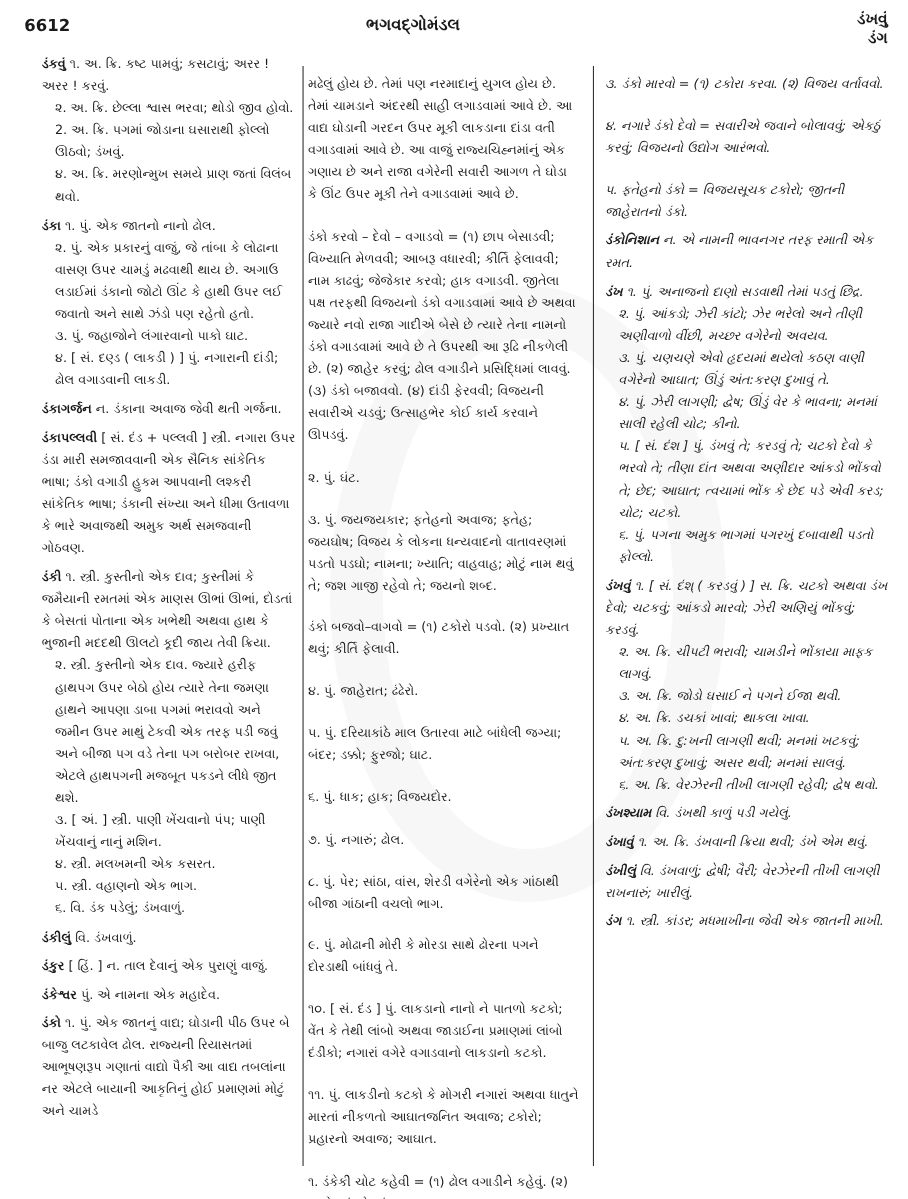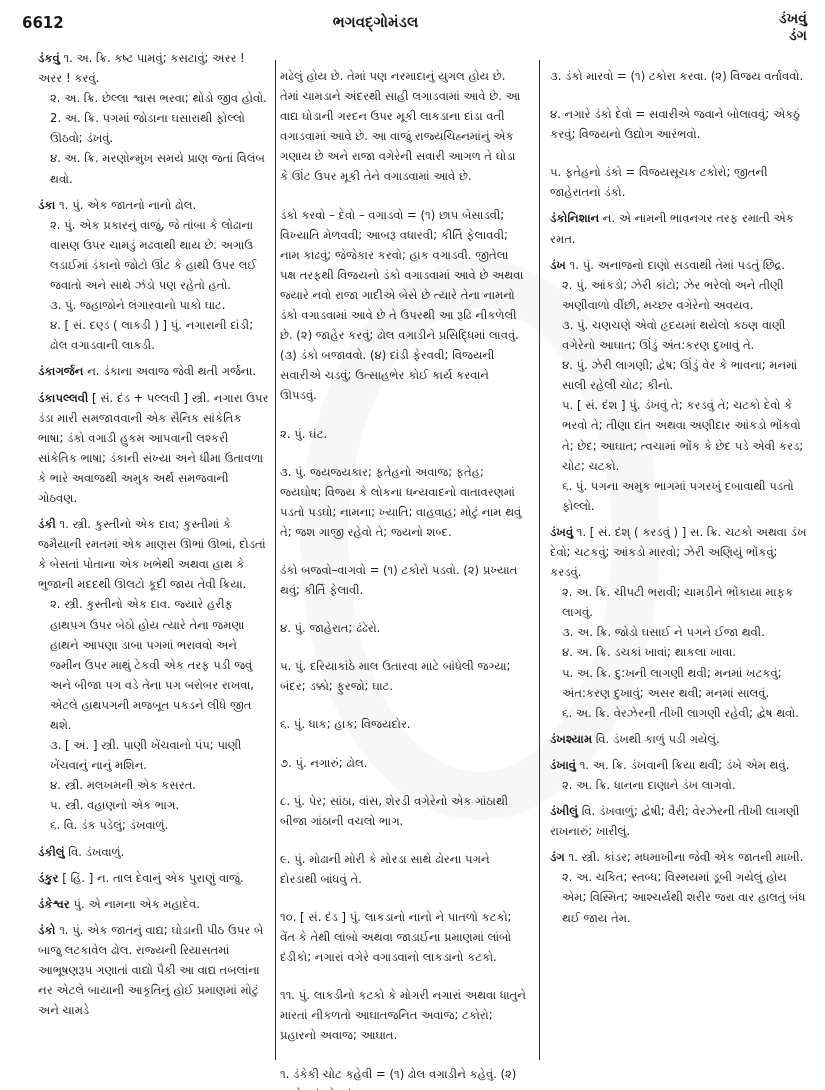--- a/index.html
+++ b/index.html
@@ -6,21 +6,21 @@
   body{width:825px;height:1090px;overflow:hidden;position:relative;
        font-family:"DejaVu Sans",sans-serif;color:#1a1a1a;}
   .page-header{position:absolute;left:0;top:0;width:825px;height:50px;}
   .page-number{position:absolute;left:22px;top:14px;font-size:15px;font-weight:bold;}
   .running-title{position:absolute;left:0;width:751px;top:13px;text-align:center;font-size:15px;font-weight:bold;}
   .guide-words{position:absolute;right:18px;top:10px;text-align:right;font-size:14px;font-weight:bold;line-height:17px;}
   .columns{position:absolute;top:48px;left:38px;width:780px;height:1000px;}
   .col{position:absolute;top:0;font-size:11.6px;line-height:20.1px;}
   .col1{left:0;width:232px;}
   .col2{left:242px;width:246px;}
-  .col3{left:512px;width:260px;}
+  .col3{left:512px;width:260px;font-style:italic;}
   .rule{position:absolute;top:60px;width:1px;background:#333;}
   .rule1{left:275px;height:1000px;}
   .rule2{left:539px;height:1000px;}
   .entry{margin:0 0 6px 0;}
   .entry p{margin:0;padding-left:12px;text-indent:0;}
   .entry p.first{padding-left:0;text-indent:0;}
   .head{font-weight:bold;}
   .cont p{padding-left:0;margin-top:18px;}
   .watermark{position:absolute;left:300px;top:260px;width:360px;height:560px;border-radius:50%;
              border:48px solid rgba(120,120,120,0.06);box-sizing:border-box;pointer-events:none;}
@@ -124,23 +124,21 @@
         <p><span>૩. અ. ક્રિ. જોડો ઘસાઈ ને પગને ઈજા થવી.</span></p>
         <p><span>૪. અ. ક્રિ. ડચકાં ખાવાં; થાકલા ખાવા.</span></p>
         <p><span>૫. અ. ક્રિ. દુ:ખની લાગણી થવી; મનમાં ખટકવું; અંત:કરણ દુખાવું; અસર થવી; મનમાં સાલવું.</span></p>
         <p><span>૬. અ. ક્રિ. વેરઝેરની તીખી લાગણી રહેવી; દ્વેષ થવો.</span></p>
       </div>
       <div class="entry">
         <p class="first"><span class="head">ડંખશ્યામ</span> <span>વિ. ડંખથી કાળું પડી ગયેલું.</span></p>
       </div>
       <div class="entry">
         <p class="first"><span class="head">ડંખાવું</span> <span>૧. અ. ક્રિ. ડંખવાની ક્રિયા થવી; ડંખે એમ થવું.</span></p>
-        <p><span>૨. અ. ક્રિ. ધાનના દાણાને ડંખ લાગવો.</span></p>
       </div>
       <div class="entry">
         <p class="first"><span class="head">ડંખીલું</span> <span>વિ. ડંખવાળું; દ્વેષી; વૈરી; વેરઝેરની તીખી લાગણી રાખનારું; ખારીલું.</span></p>
       </div>
       <div class="entry">
         <p class="first"><span class="head">ડંગ</span> <span>૧. સ્ત્રી. કાંડર; મધમાખીના જેવી એક જાતની માખી.</span></p>
-        <p><span>૨. અ. ચકિત; સ્તબ્ધ; વિસ્મયમાં ડૂબી ગયેલું હોય એમ; વિસ્મિત; આશ્ચર્યથી શરીર જરા વાર હાલતું બંધ થઈ જાય તેમ.</span></p>
       </div>
     </div>
 </div>
 
 </body></html>

